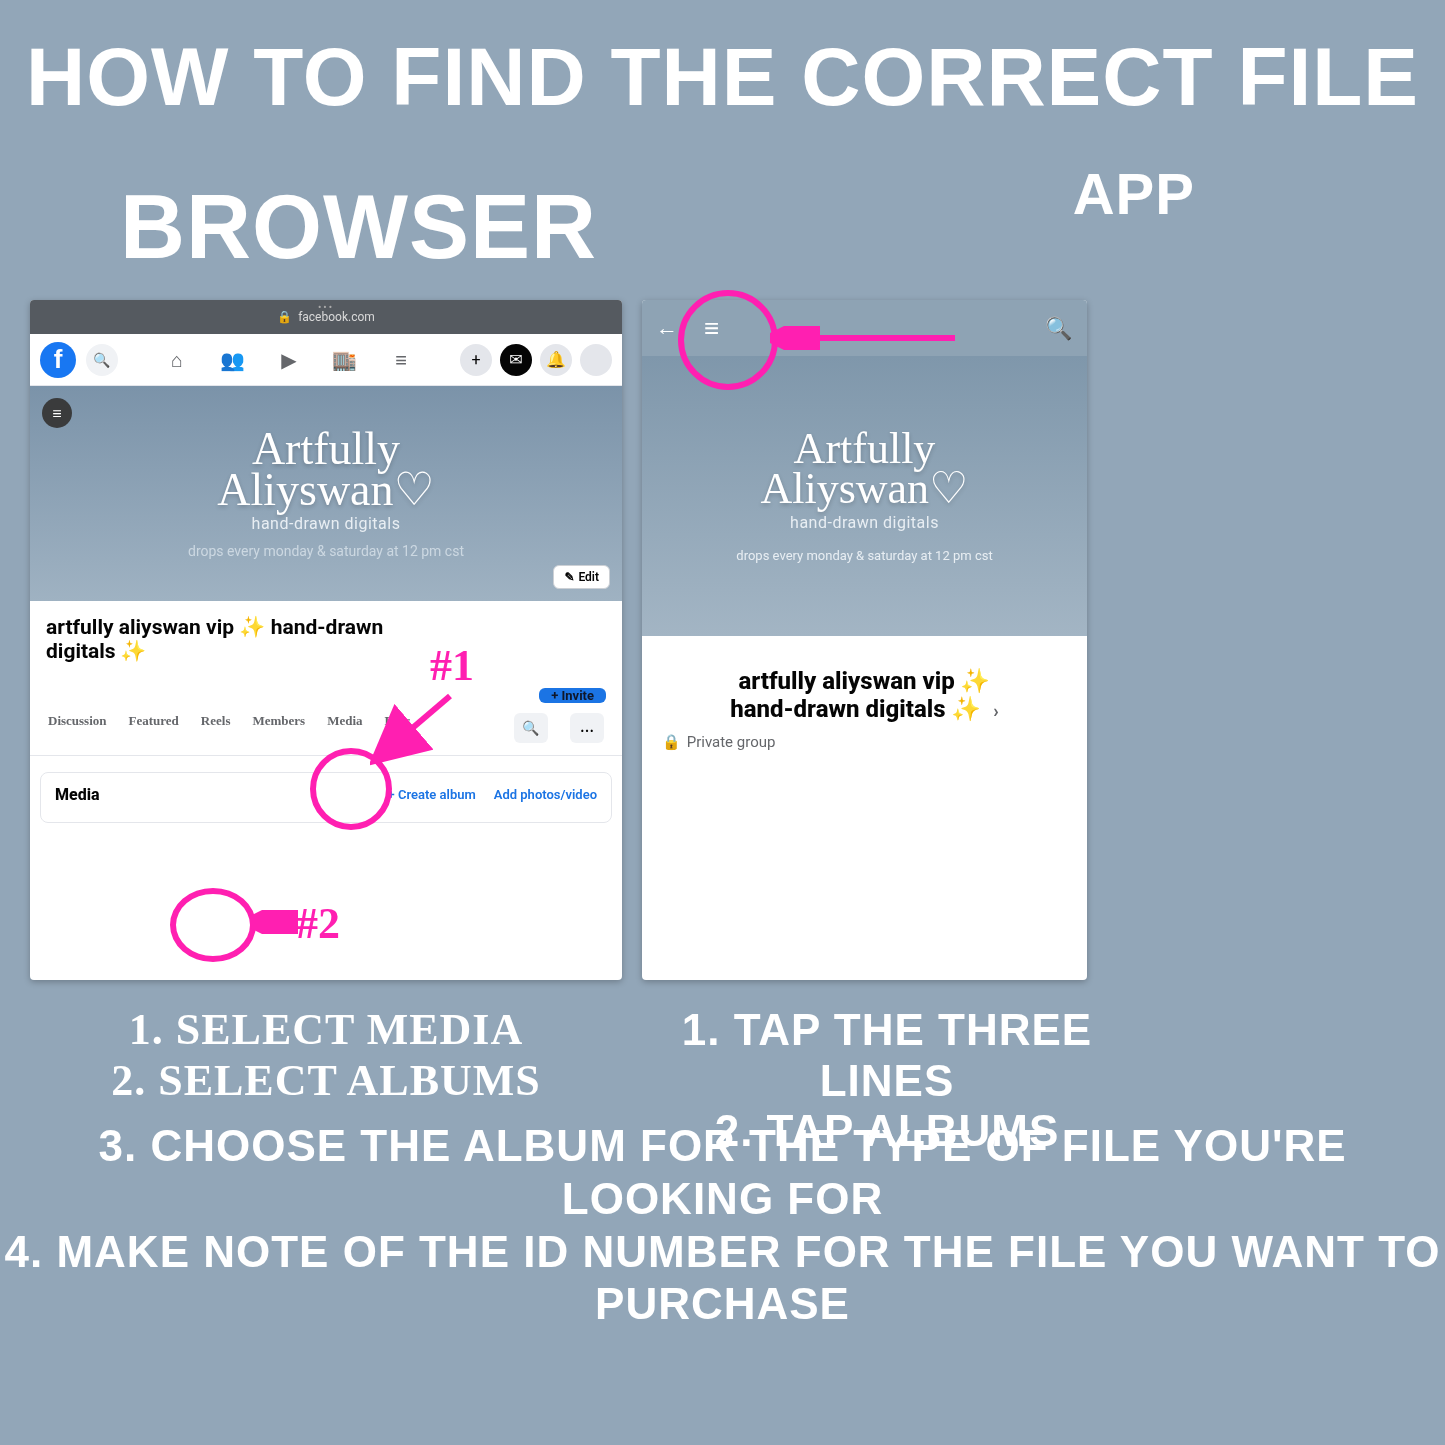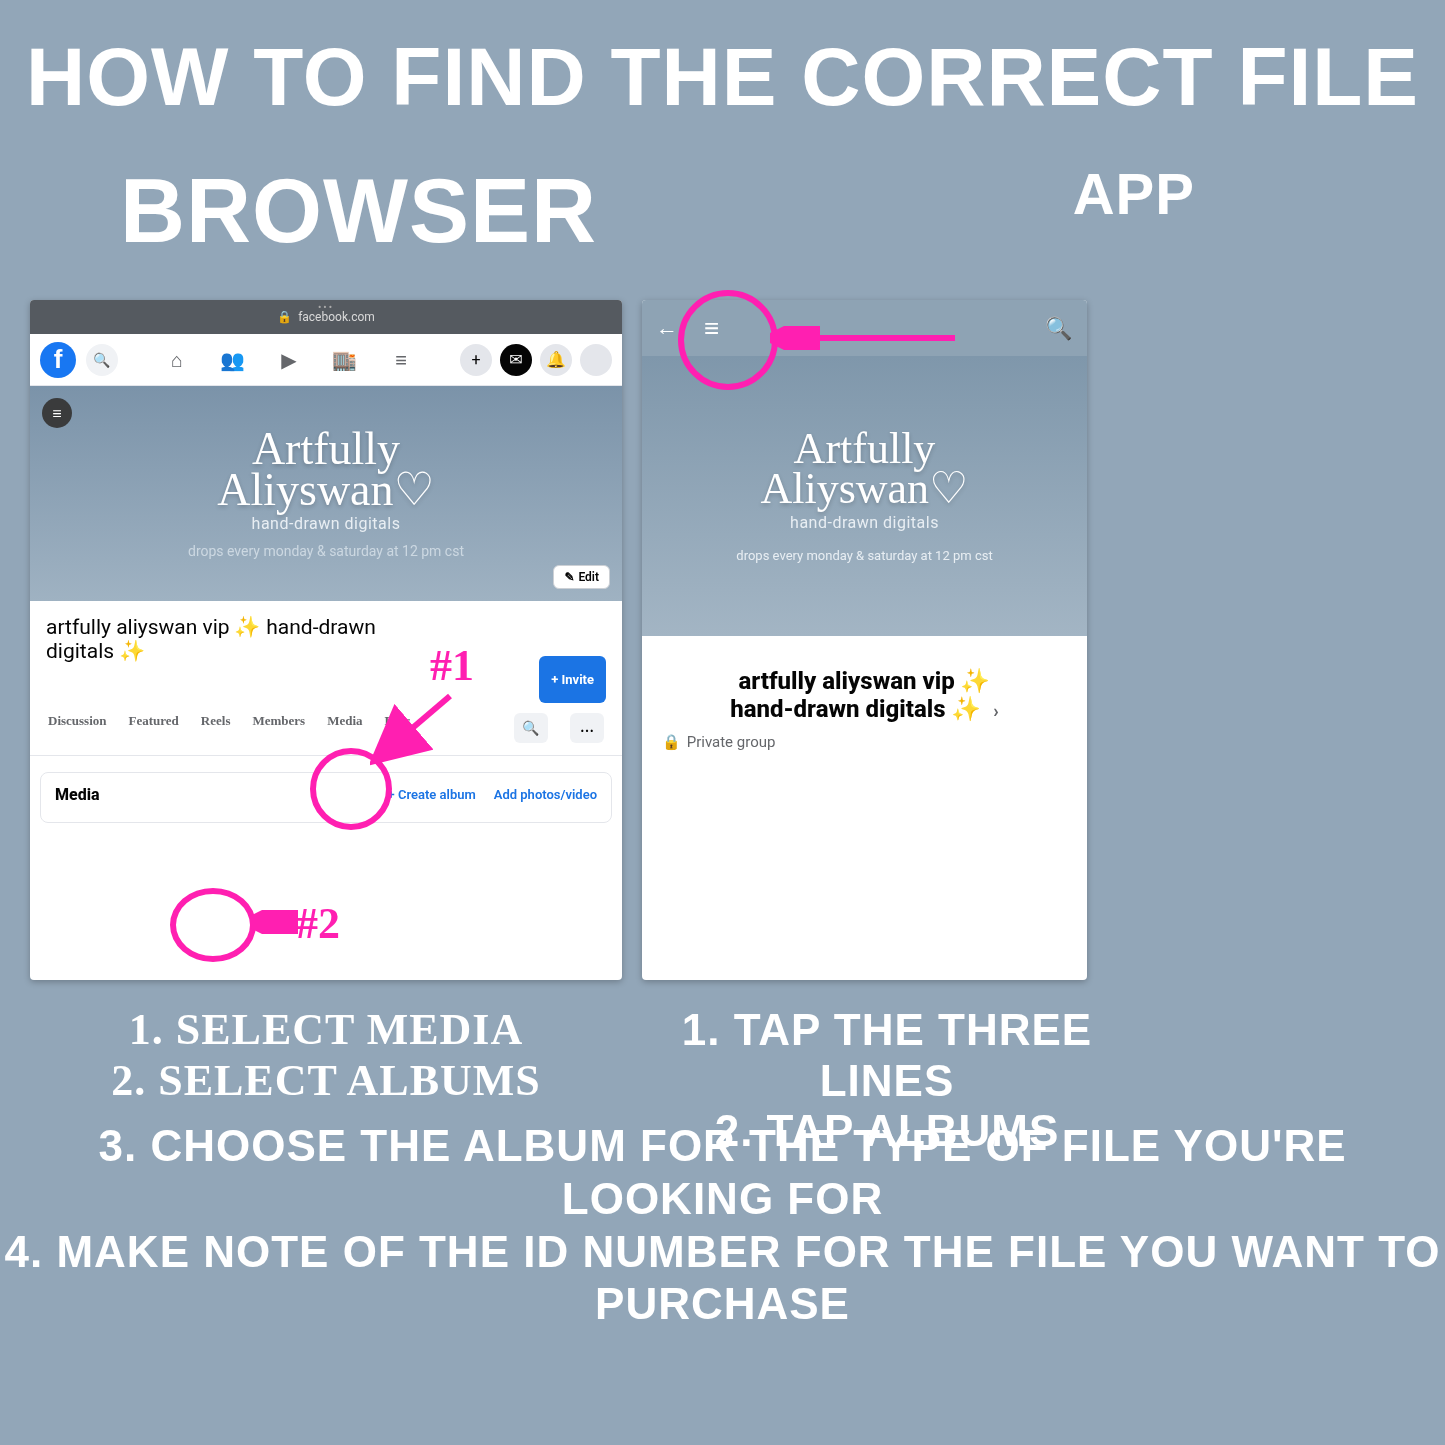--- a/index.html
+++ b/index.html
@@ -20,21 +20,21 @@
   .main-title {
     position: absolute;
     top: 30px;
     left: 0;
     width: 100%;
     text-align: center;
     font-size: 82px;
   }
   .sub-left {
     position: absolute;
-    top: 160px;
+    top: 176px;
     left: 120px;
     font-size: 90px;
   }
   .sub-right {
     position: absolute;
     top: 160px;
     right: 250px;
     font-size: 58px;
   }
   
@@ -108,26 +108,26 @@
     position:absolute; right:12px; bottom:12px;
     background:#fff; border:1px solid #ccd0d5; border-radius:6px;
     padding:4px 10px; font-size:12px; font-weight:600; color:#050505;
     display:flex; gap:4px; align-items:center;
   }
   .group-bar {
     padding: 14px 16px 10px;
     position:relative;
   }
   .group-name {
-    font-size: 21px; font-weight: 400; color:#050505; max-width: 380px;
+    font-size: 21px; font-weight: 700; color:#050505; max-width: 380px;
   }
   .invite-btn {
     position:absolute; right:16px; bottom:-30px;
-    background:#1b74e4; color:#ffffff; font-weight:700; font-size:13px;
-    padding:16px 12px; border-radius:6px;
+    background:#1b74e4; color:#0f172a; font-weight:700; font-size:13px;
+    padding:0 12px; border-radius:6px;
   }
   .tabs-row {
     display:flex; gap:22px; padding: 40px 18px 12px; border-bottom:1px solid #e4e6eb;
     font-size:13px; color:#65676b; font-weight:600; align-items:flex-start;font-family:Liberation Serif, serif;
   }
   .tabs-row .spacer { flex:1; }
   .tabs-row .tool {
     width:34px; height:30px; border-radius:6px; background:#f0f2f5;
     display:flex; align-items:center; justify-content:center; color:#050505; font-size:14px;
   }

